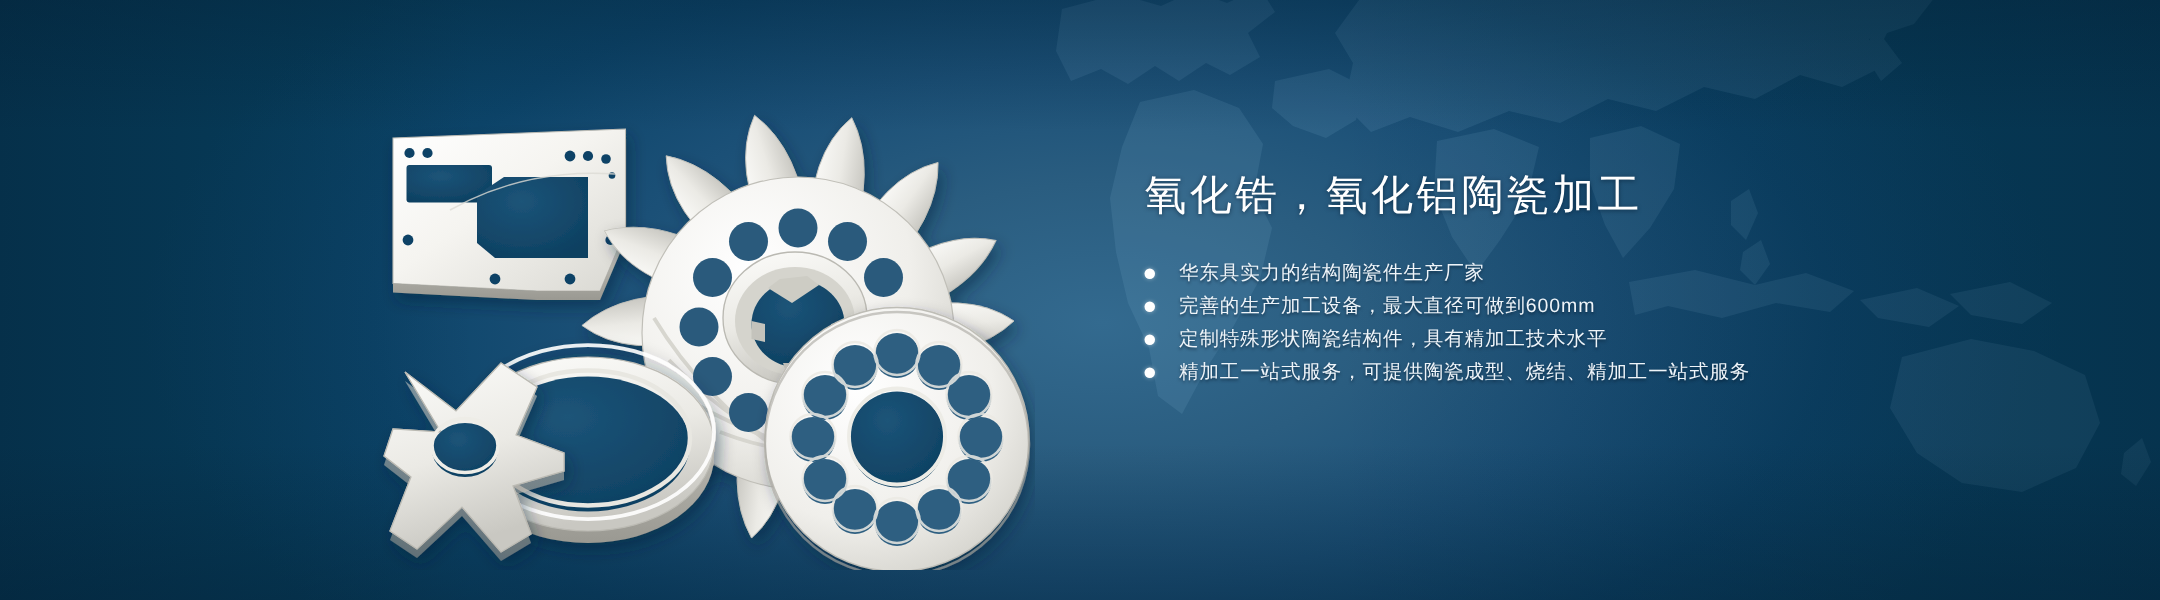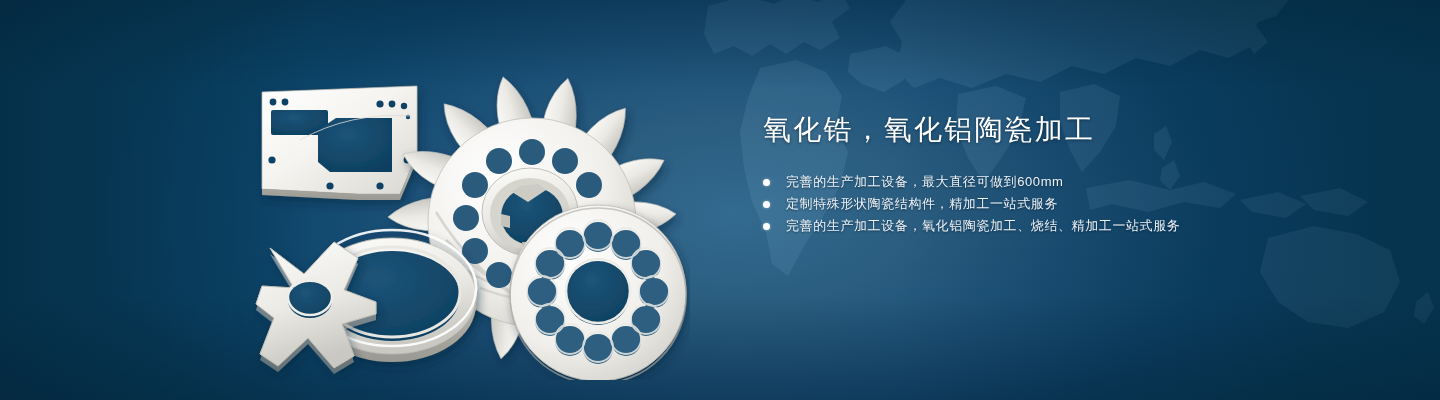--- a/index.html
+++ b/index.html
@@ -310,26 +310,30 @@
         </g>
       </g>
     </svg>
   </div>
 
   <div class="copy">
     <div class="headline">氧化锆，氧化铝陶瓷加工</div>
     <ul class="bullets">
       <li>
         <span class="dot"></span>
+        <span>华东具实力的结构陶瓷件生产厂家</span>
+      </li>
+      <li>
+        <span class="dot"></span>
         <span>完善的生产加工设备，最大直径可做到600mm</span>
       </li>
       <li>
         <span class="dot"></span>
-        <span>定制特殊形状陶瓷结构件，精加工一站式服务</span>
+        <span>定制特殊形状陶瓷结构件，具有精加工技术水平</span>
       </li>
       <li>
         <span class="dot"></span>
-        <span>完善的生产加工设备，氧化铝陶瓷加工、烧结、精加工一站式服务</span>
+        <span>精加工一站式服务，可提供陶瓷成型、烧结、精加工一站式服务</span>
       </li>
     </ul>
   </div>
 
 </div>
 
 </body></html>

